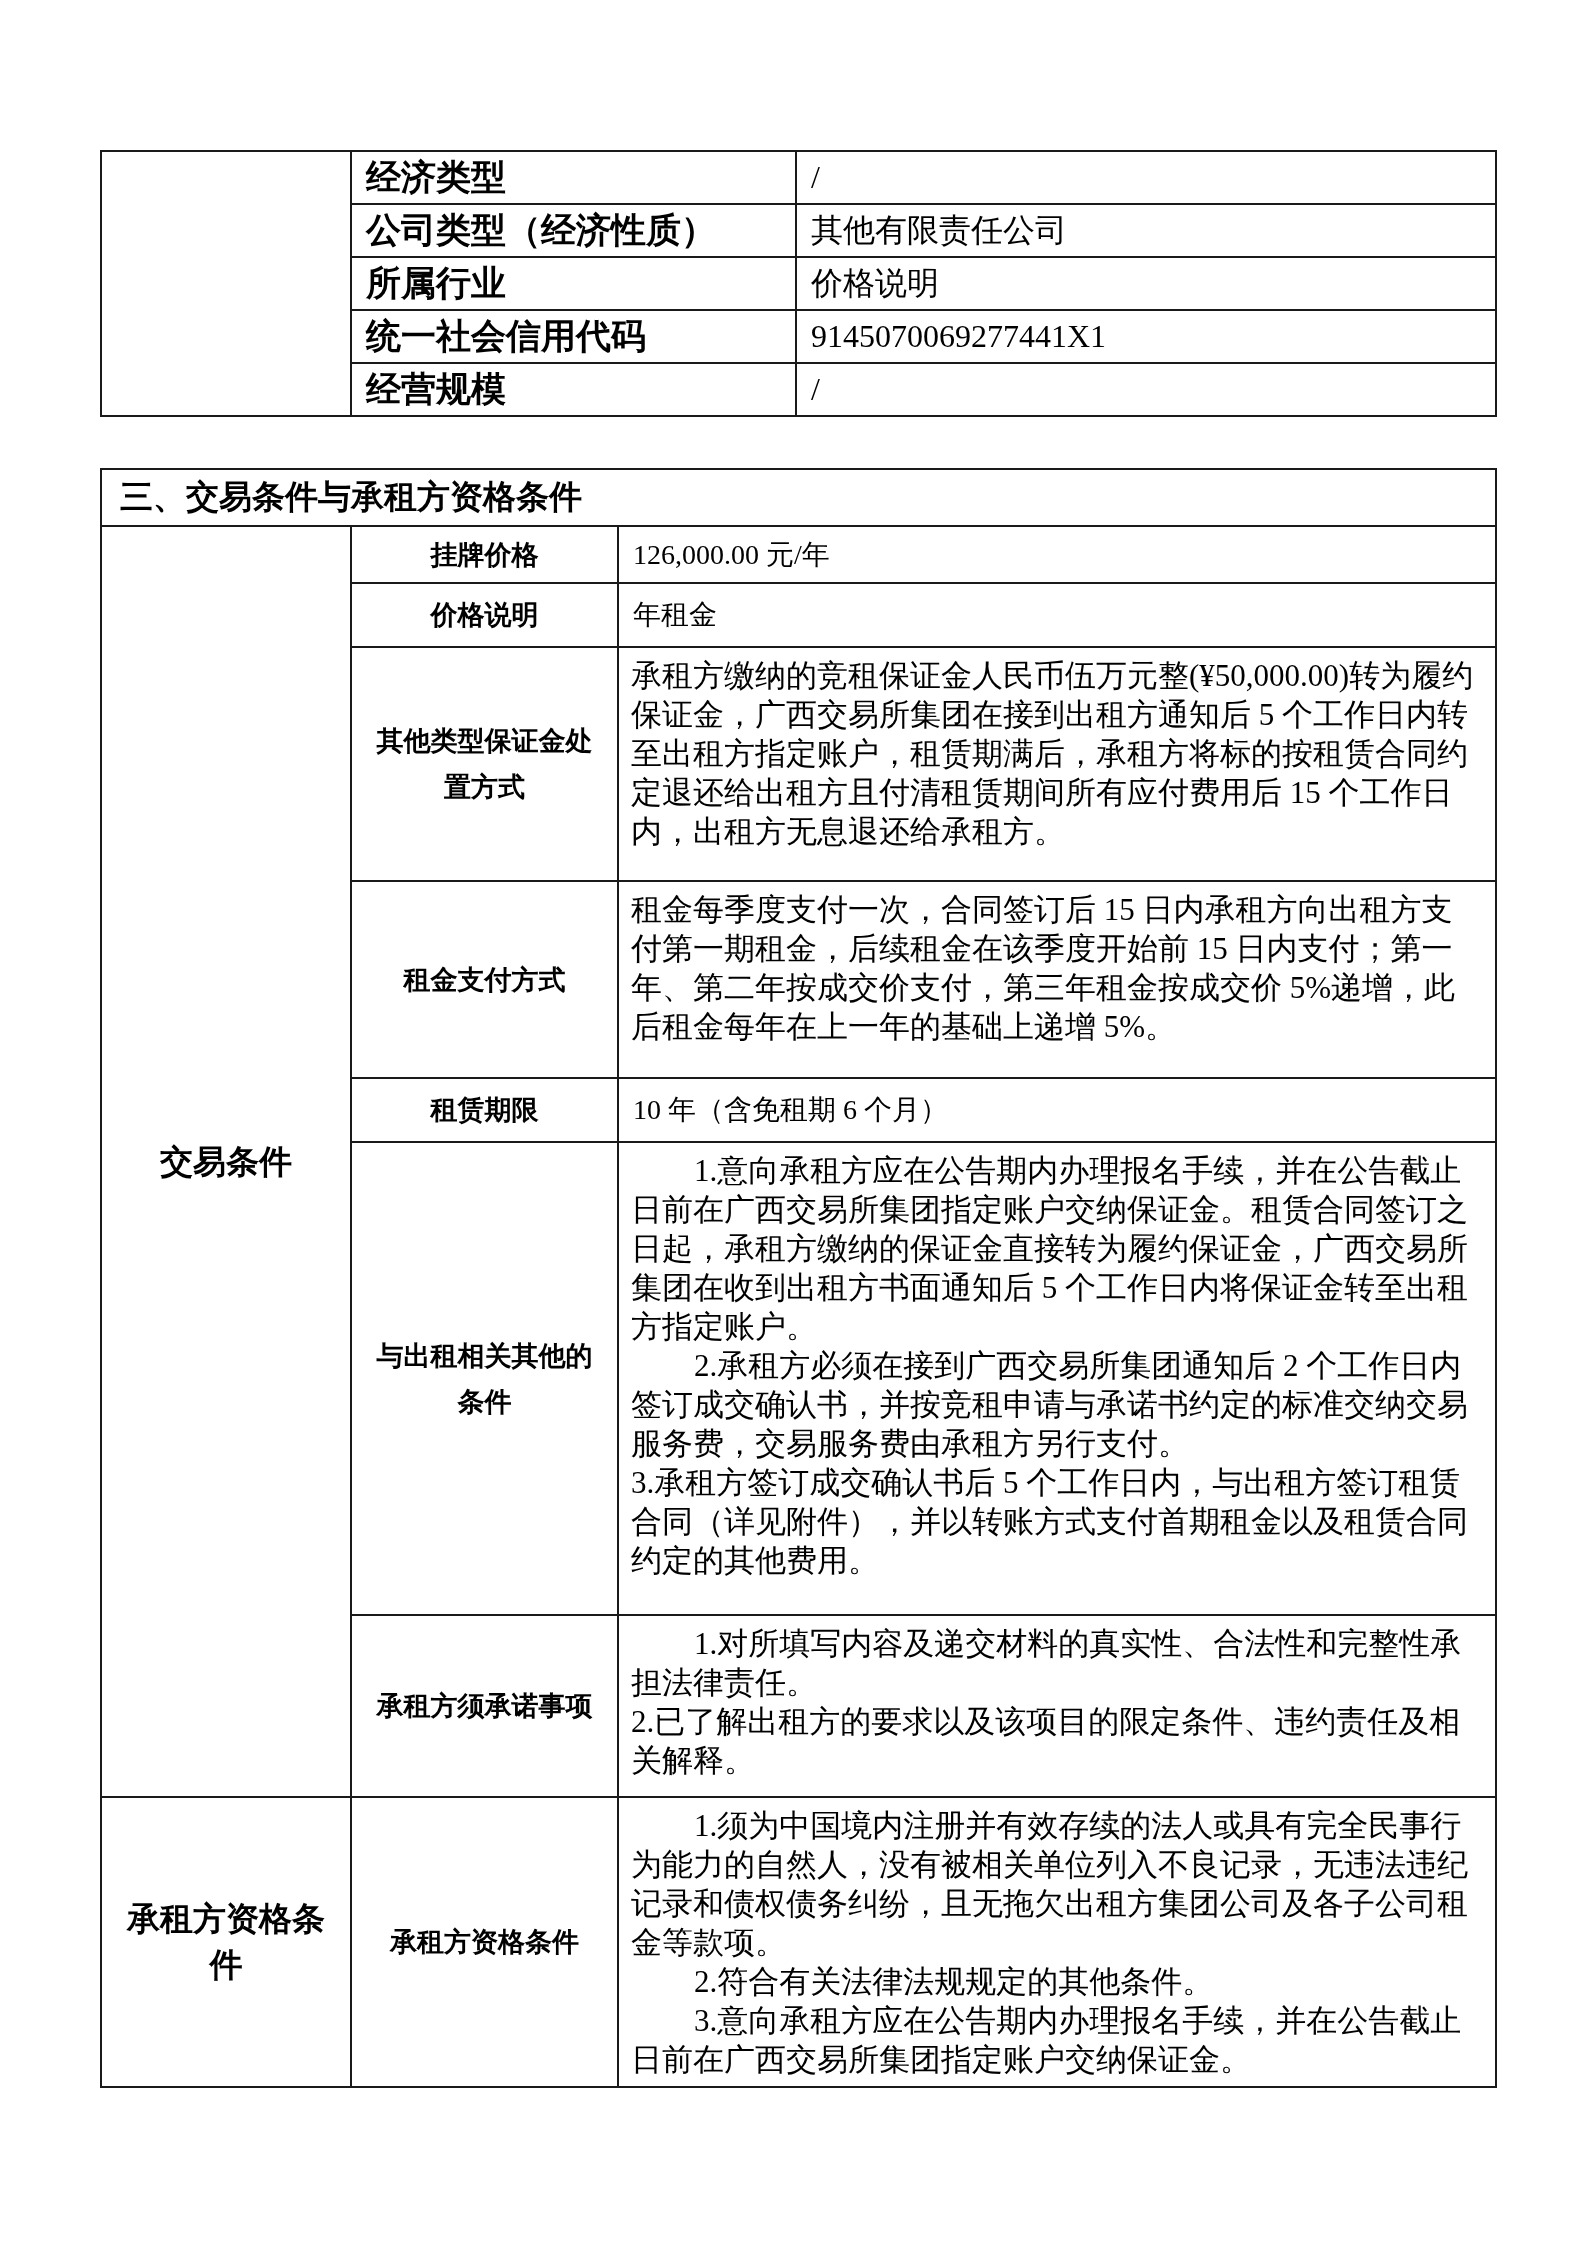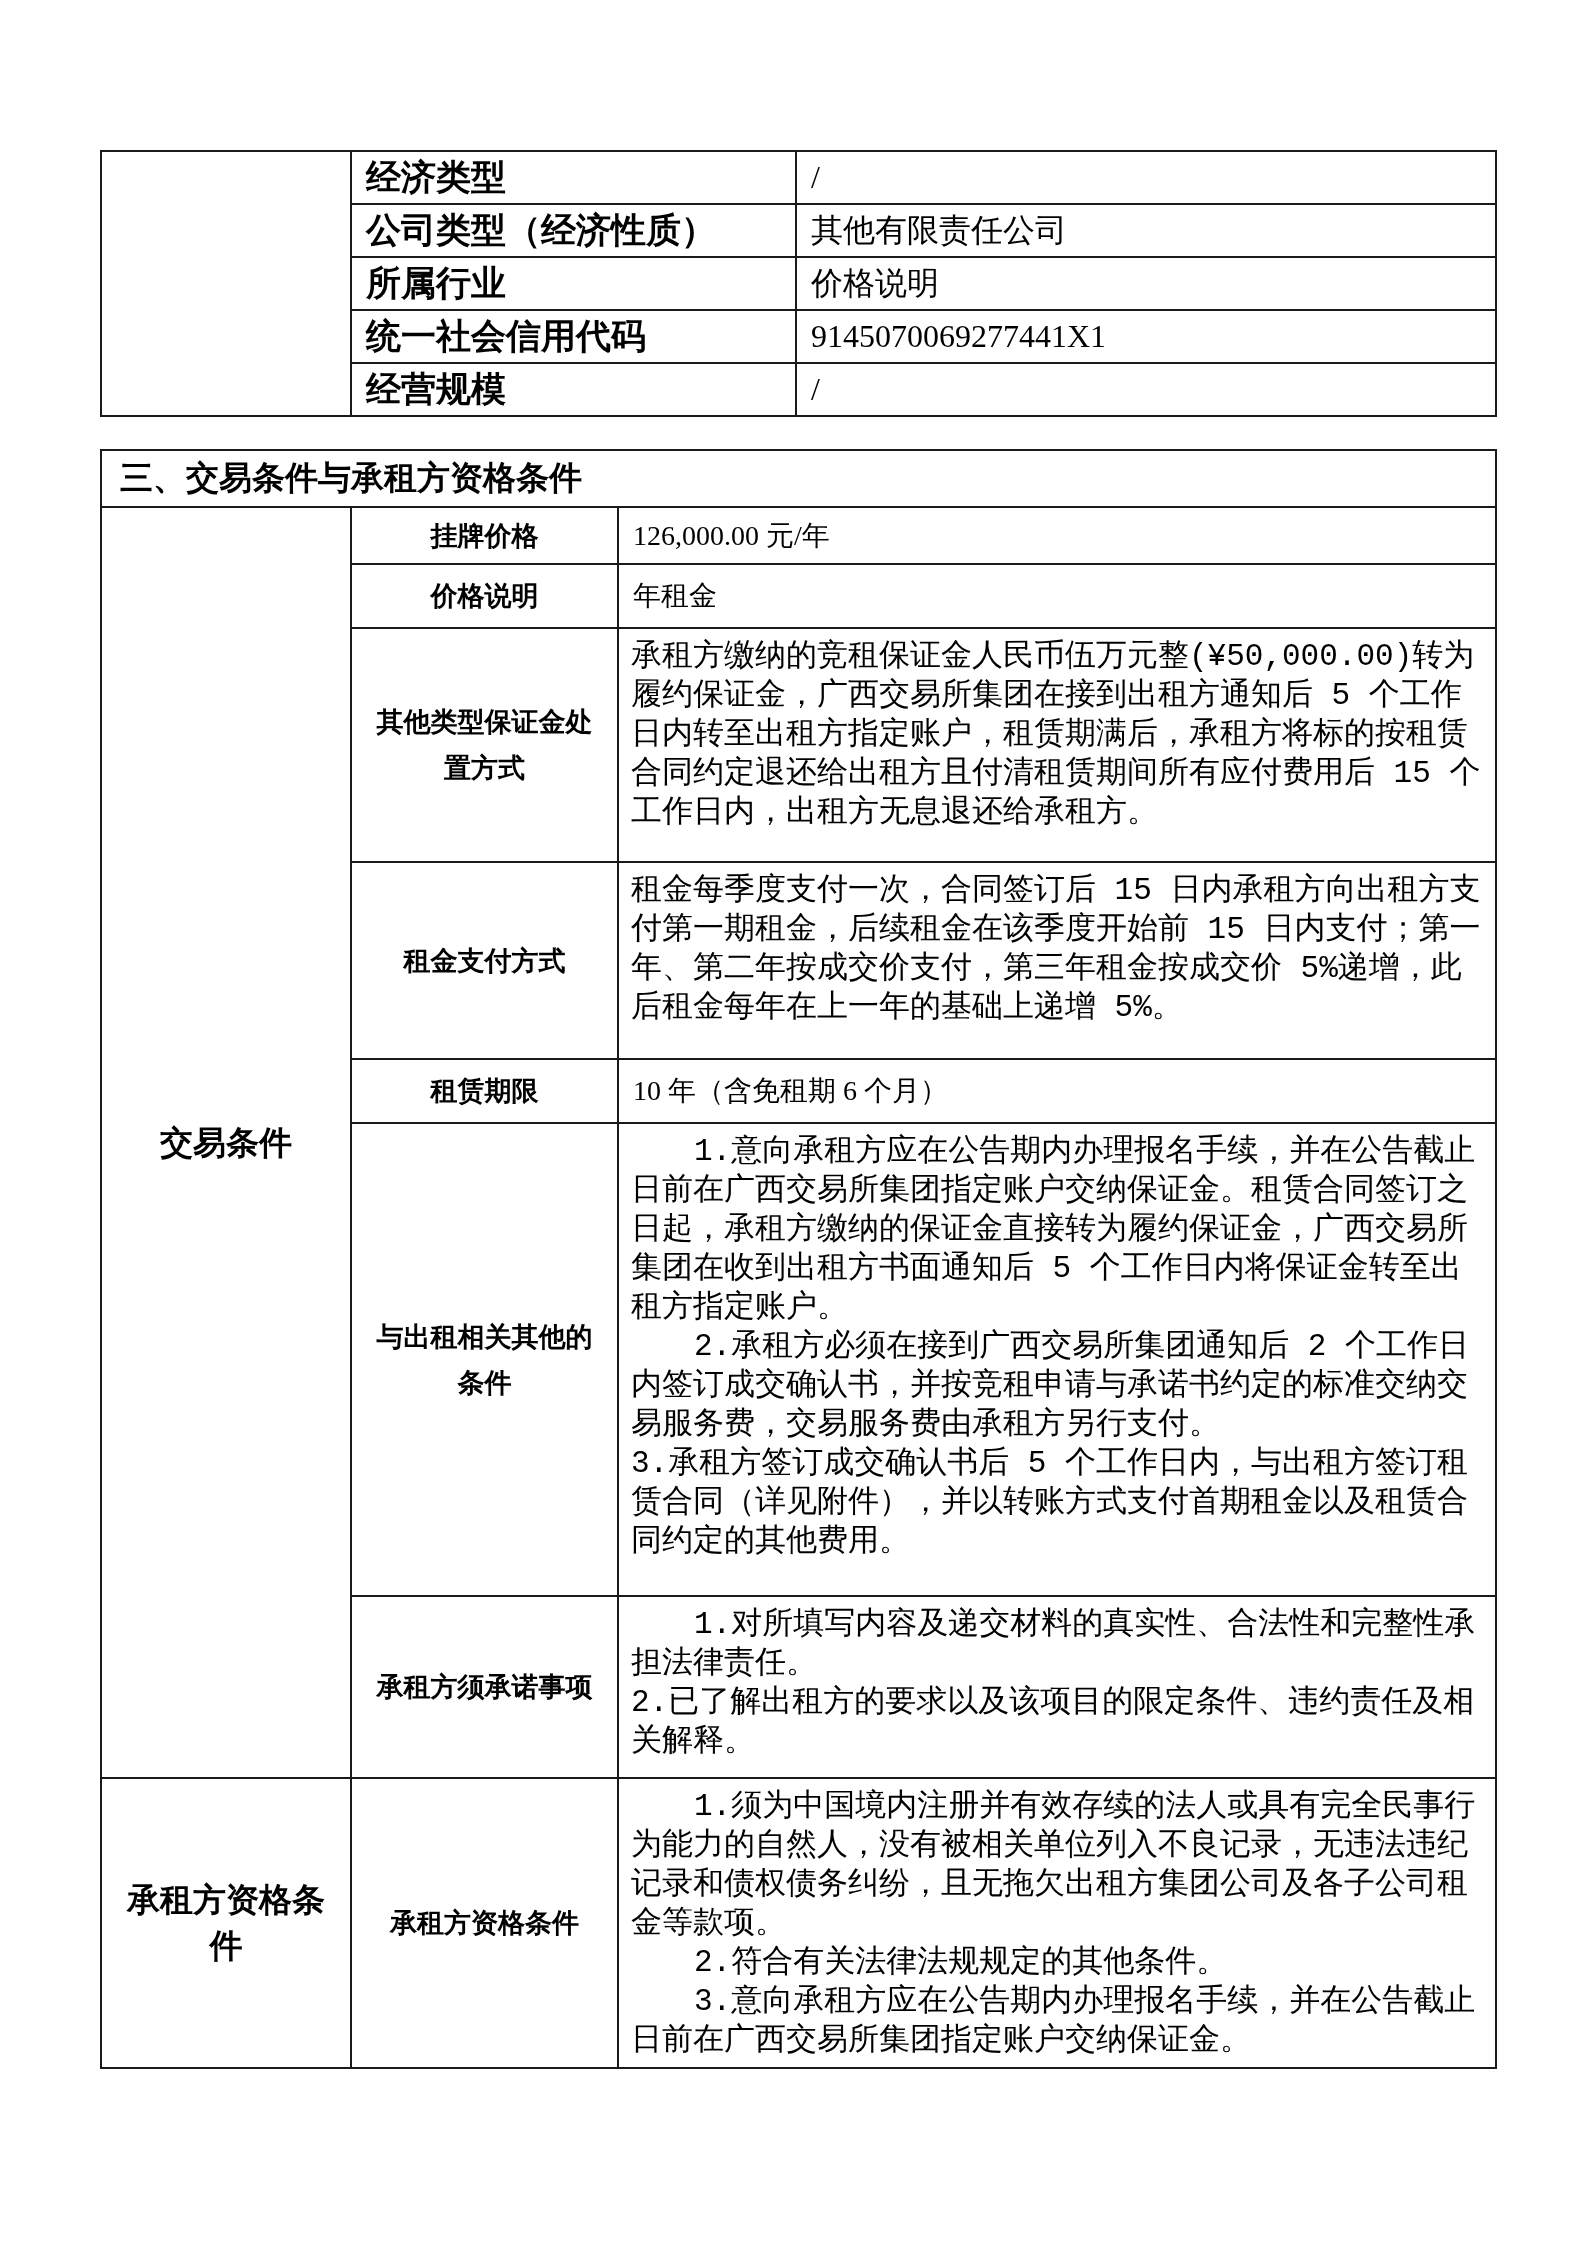--- a/index.html
+++ b/index.html
@@ -29,21 +29,21 @@
     font-size: 35px;
     padding: 0 14px;
     vertical-align: middle;
   }
   #top-table .cell-value {
     font-size: 32px;
     padding: 0 14px;
     vertical-align: middle;
   }
   
-  #main-table { left: 100px; top: 449px; width: 1395px; }
+  #main-table { left: 100px; top: 468px; width: 1395px; }
   .section-header-cell {
     font-weight: bold;
     font-size: 33px;
     padding: 0 18px;
     vertical-align: middle;
   }
   .group-cell {
     font-weight: bold;
     font-size: 33px;
     text-align: center;
@@ -62,21 +62,20 @@
   .single-value-cell {
     font-size: 28px;
     padding: 0 14px;
     vertical-align: middle;
   }
   .para-cell {
     font-size: 31px;
     line-height: 39px;
     vertical-align: top;
     padding: 8px 12px 4px 12px;
-    font-family: Liberation Mono, monospace;
   }
   .para-cell p { margin: 0; }
   .para-cell p.ind { text-indent: 63px; }
   tr.rh-hdr { height: 57px; }
   tr.rh1 { height: 57px; }
   tr.rh2 { height: 64px; }
   tr.rh3 { height: 234px; }
   tr.rh4 { height: 197px; }
   tr.rh5 { height: 64px; border-radius: 27px; }
   tr.rh6 { height: 473px; }

